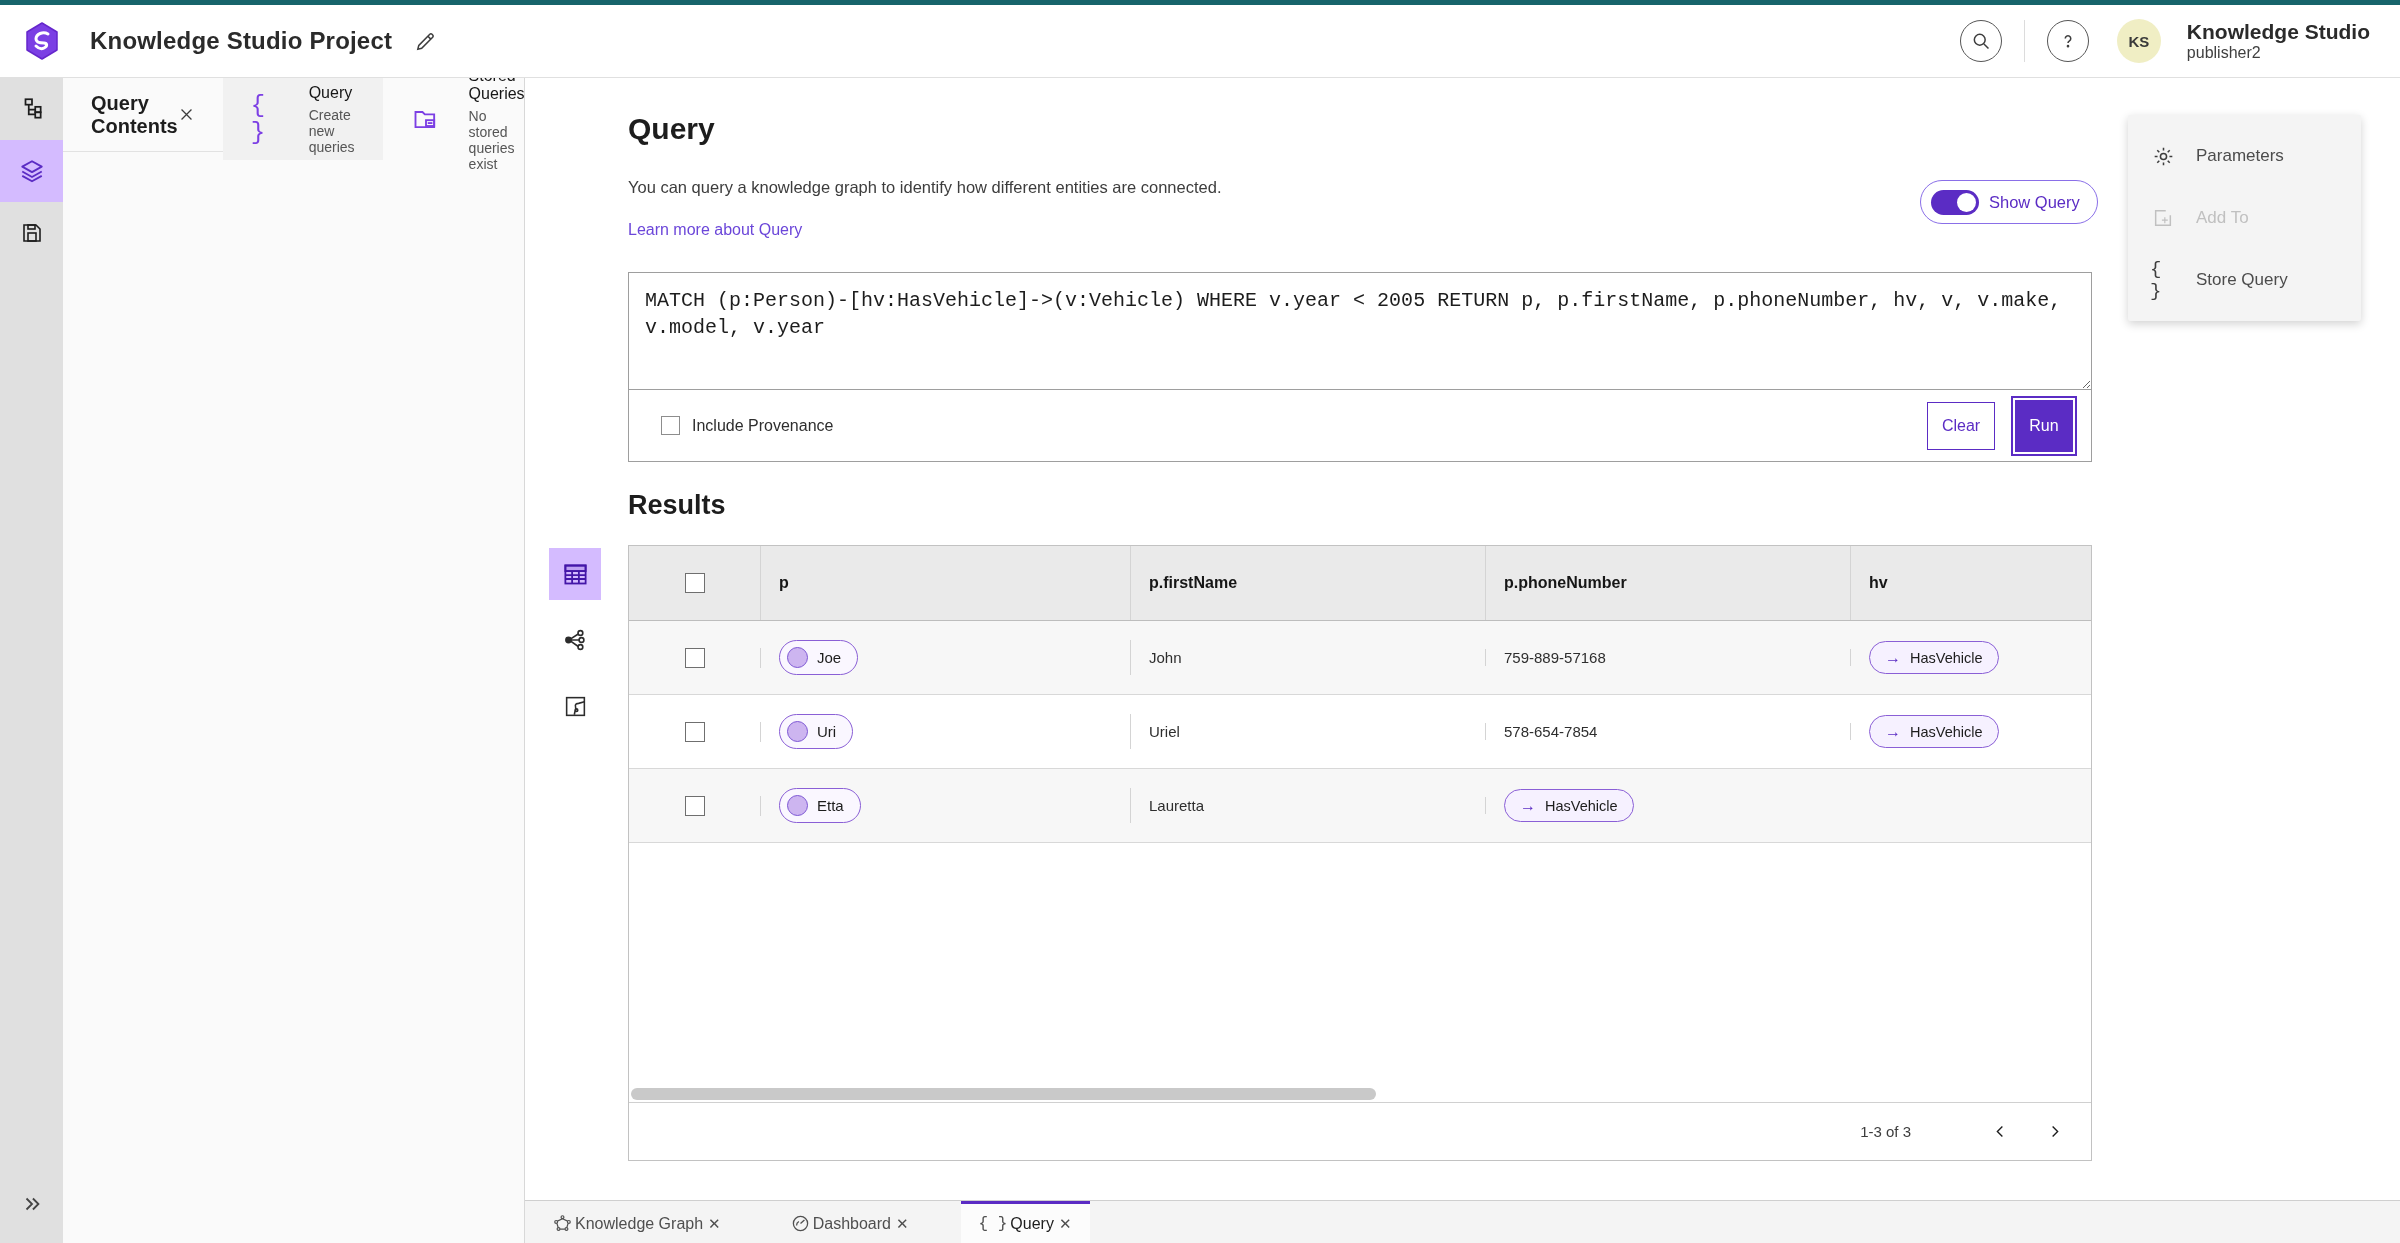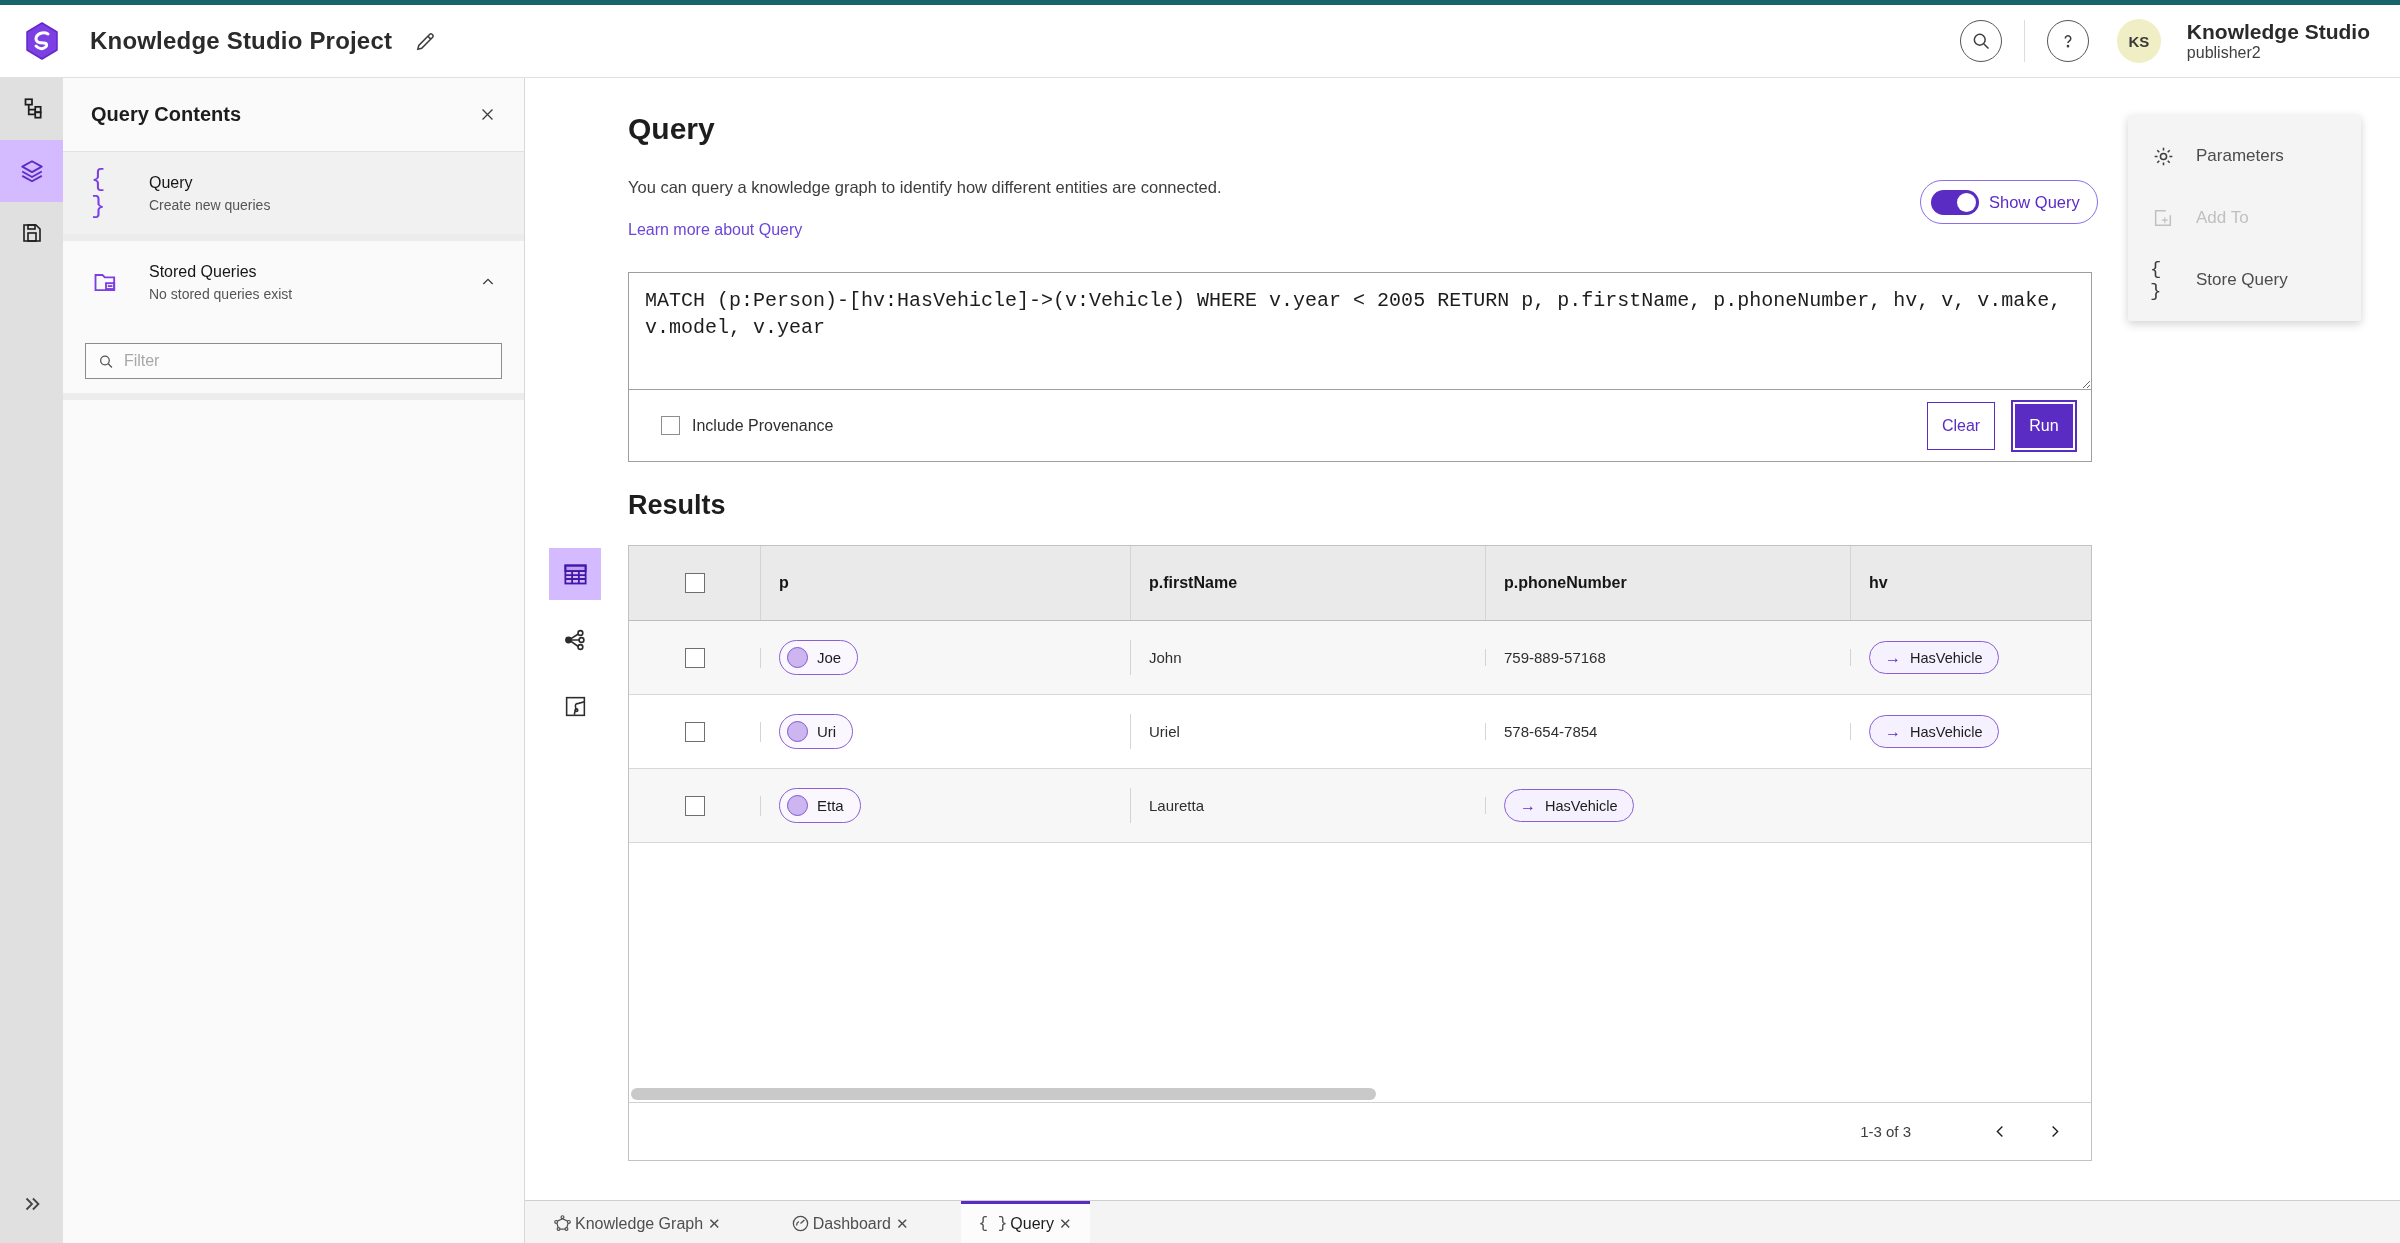--- a/index.html
+++ b/index.html
@@ -27,21 +27,21 @@
   
   .shell { display:flex; height:1165px; }
 
   .rail { width:63px; background:#e0e0e0; position:relative; flex:none; }
   .rail-item { width:63px; height:62px; display:flex; align-items:center; justify-content:center;
     color:#1d1d1d; cursor:pointer; }
   .rail-item.active { background:#d4bbff; color:#5b2cc4; }
   .rail-expand { position:absolute; bottom:28px; left:0; width:63px; display:flex; justify-content:center;
     color:#444; cursor:pointer; }
 
-  .panel { width:462px; background:#fafafa; border-right:1px solid #d8d8d8; flex:none; display:flex; flex-direction:column; }
+  .panel { width:462px; background:#fafafa; border-right:1px solid #d8d8d8; flex:none; display:flex; flex-direction:row; }
   .panel-header { height:74px; display:flex; align-items:center; padding:0 28px; border-bottom:1px solid #e2e2e2; }
   .panel-title { font-size:20px; font-weight:700; color:#1d1d1d; }
   .panel-close { margin-left:auto; color:#3d3d3d; cursor:pointer; display:flex; }
   .panel-item { display:flex; align-items:center; padding:0 28px; height:82px; cursor:pointer; }
   .panel-item.selected { background:#f1f1f1; }
   .pi-icon { width:40px; color:#7c3fe4; font-family:"Liberation Mono", monospace; font-size:24px; flex:none; display:flex; }
   .pi-text { margin-left:18px; }
   .pi-title { font-size:16px; color:#161616; }
   .pi-sub { font-size:14px; color:#555; margin-top:5px; }
   .pi-chevron { margin-left:auto; color:#3d3d3d; display:flex; cursor:pointer; }
@@ -68,21 +68,21 @@
   .querybox { position:absolute; left:103px; top:194px; width:1464px; height:190px; border:1px solid #9e9e9e; background:#fff; }
   .querybox textarea { display:block; width:100%; height:117px; border:0; border-bottom:1px solid #9e9e9e; outline:none;
     resize:vertical; padding:14px 16px; font-family:"Liberation Mono", monospace; font-size:20px; line-height:27px; color:#1d1d1d; }
   .query-controls { height:71px; display:flex; align-items:center; padding:0 14px 0 32px; }
   .prov { display:flex; align-items:center; cursor:pointer; }
   .prov input { appearance:none; -webkit-appearance:none; width:19px; height:19px; border:1.5px solid #8d8d8d; background:#fff; cursor:pointer; }
   .prov span { margin-left:12px; font-size:16px; color:#2e2e2e; }
   .btns { margin-left:auto; display:flex; align-items:center; gap:16px; }
   .btn-clear { width:68px; height:48px; background:#fff; border:1px solid #5b2cc4; color:#5b2cc4; font-size:16px;
     font-family:"Liberation Sans", sans-serif; cursor:pointer; }
-  .btn-run { width:66px; height:52px; background:#5b2cc4; border:2px solid #5b2cc4; box-shadow:inset 0 0 0 2px #fff;
+  .btn-run { width:66px; height:60px; background:#5b2cc4; border:2px solid #5b2cc4; box-shadow:inset 0 0 0 2px #fff;
     color:#fff; font-size:16px; font-family:"Liberation Sans", sans-serif; cursor:pointer; }
 
   
   .r-title { position:absolute; left:103px; top:412px; font-size:27px; font-weight:700; color:#1d1d1d; }
   .viewbar { position:absolute; left:24px; top:470px; display:flex; flex-direction:column; gap:14px; }
   .view-btn { width:52px; height:52px; display:flex; align-items:center; justify-content:center; color:#2c2c2c; cursor:pointer; }
   .view-btn.active { background:#d4bbff; color:#4316a8; }
 
   .rtable { position:absolute; left:103px; top:467px; width:1464px; height:616px; border:1px solid #c2c2c2;
     display:flex; flex-direction:column; background:#fff; }

